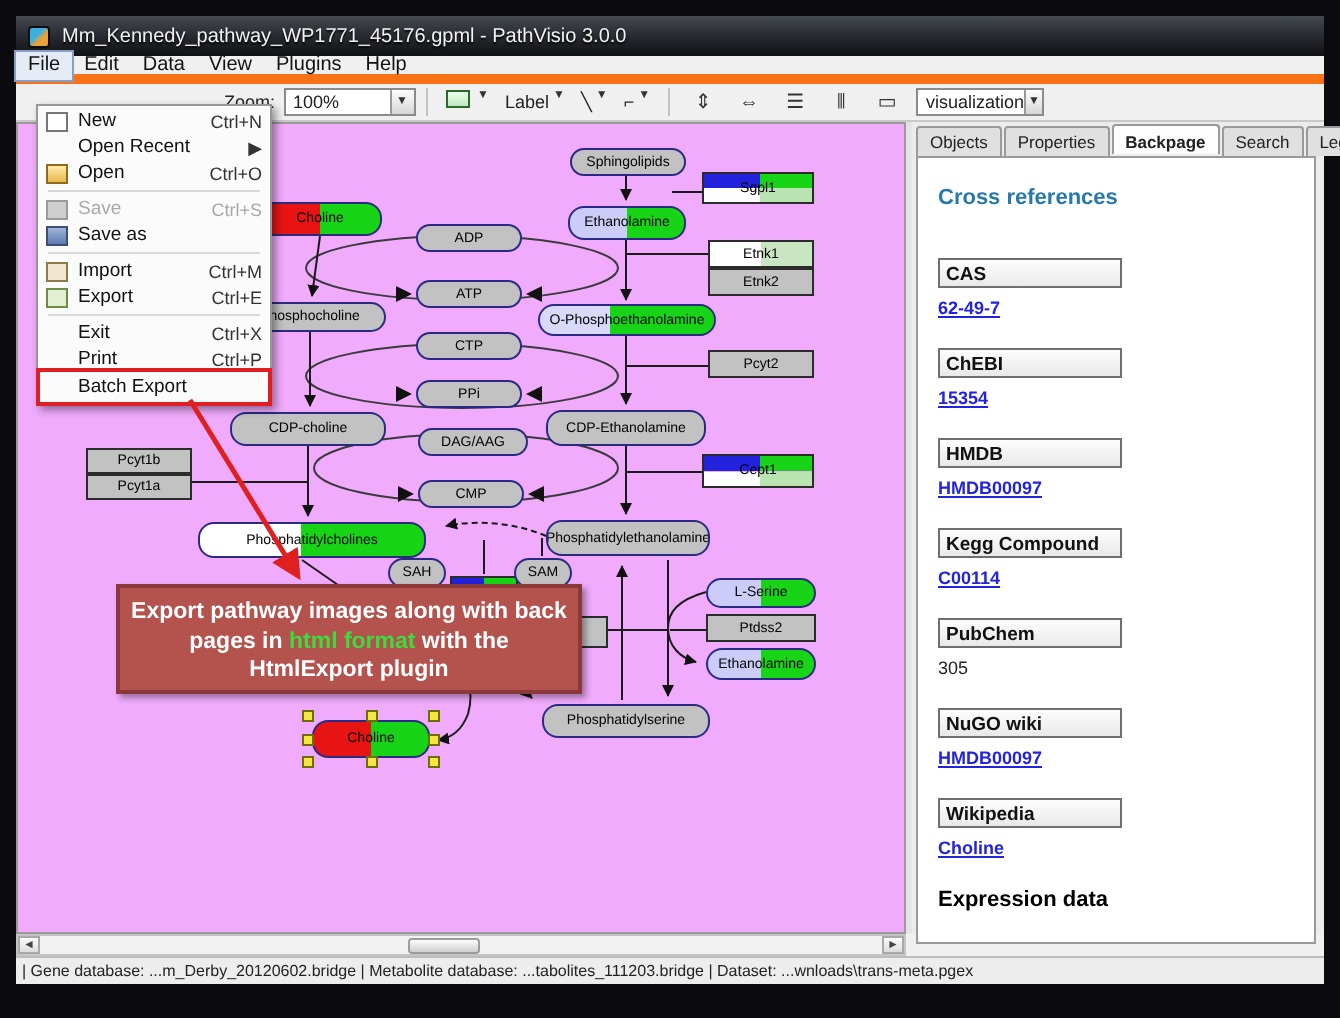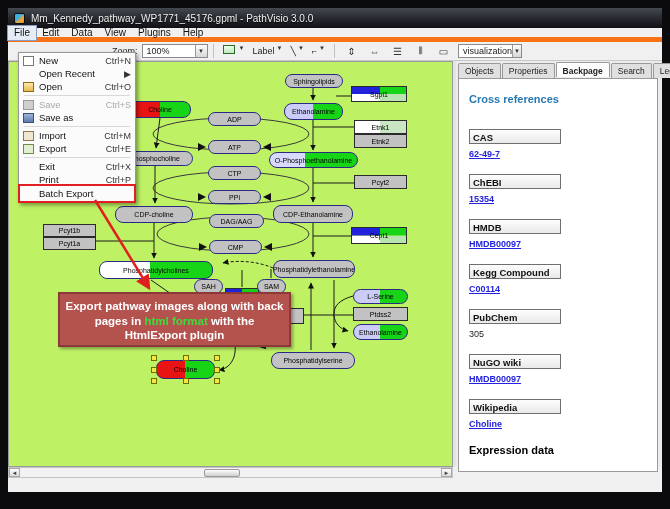--- a/index.html
+++ b/index.html
@@ -34,21 +34,21 @@
   .tb-sep { width:1px; height:14px; background:#c2c2c2; margin:0 5px; }
   .tb-btn { height:15px; border:1px solid transparent; display:flex; align-items:flex-start; padding:0 2px; margin:16px 1px; }
   .tb-glyph { font-size:9px; line-height:12px; }
   .dn-swatch { width:12px; height:9px; border:1px solid #2a6b2a; background:linear-gradient(#eaffea,#bfe8bf); margin-right:2px; }
   .dd-arrow { font-size:6px; color:#333; margin-left:2px; }
   .tb-icon { width:17px; height:15px; display:flex; align-items:center; justify-content:center;
     font-size:10px; color:#333; margin:0 3px; }
 
   
   .main { position:absolute; left:0; top:53px; width:654px; height:406px; background:#d8d8d8; }
-  .canvas { position:absolute; left:0; top:0; width:445px; height:406px; background:#bef264;
+  .canvas { position:absolute; left:0; top:0; width:445px; height:406px; background:#f0abfc;
     border:1px solid #9a9a9a; overflow:hidden; }
   .divider { position:absolute; left:445px; top:0; width:3px; height:406px; background:#e4e4e4; }
 
   
   .node { position:absolute; display:flex; align-items:center; justify-content:center;
     font-size:7px; color:#000; white-space:nowrap; overflow:hidden; }
   .pill { border:1px solid #2a2a85; border-radius:8px; }
   .gene { border:1px solid #2b2b2b; border-radius:0; }
   .f-gray { background:#c2c2c2; }
   .f-redgreen { background:linear-gradient(90deg,#e81414 0 50%,#17d417 50%); }
@@ -321,20 +321,21 @@
         </div>
       </div>
     </div>
 
     <div class="hscroll">
       <div class="hs-btn hs-left">◄</div>
       <div class="hs-thumb"></div>
       <div class="hs-btn hs-right">►</div>
     </div>
 
+    <div class="statusbar">| Gene database: ...m_Derby_20120602.bridge | Metabolite database: ...tabolites_111203.bridge | Dataset: ...wnloads\trans-meta.pgex</div>
 
     <div class="filemenu" id="file-menu-items">
         <div class="menu-item">
           <span class="mi-icon ic-new-file"></span>
           <span class="mi-label">New</span>
           <span class="mi-short">Ctrl+N</span>
         </div>
         <div class="menu-item">
           <span class="mi-icon"></span>
           <span class="mi-label">Open Recent</span>

